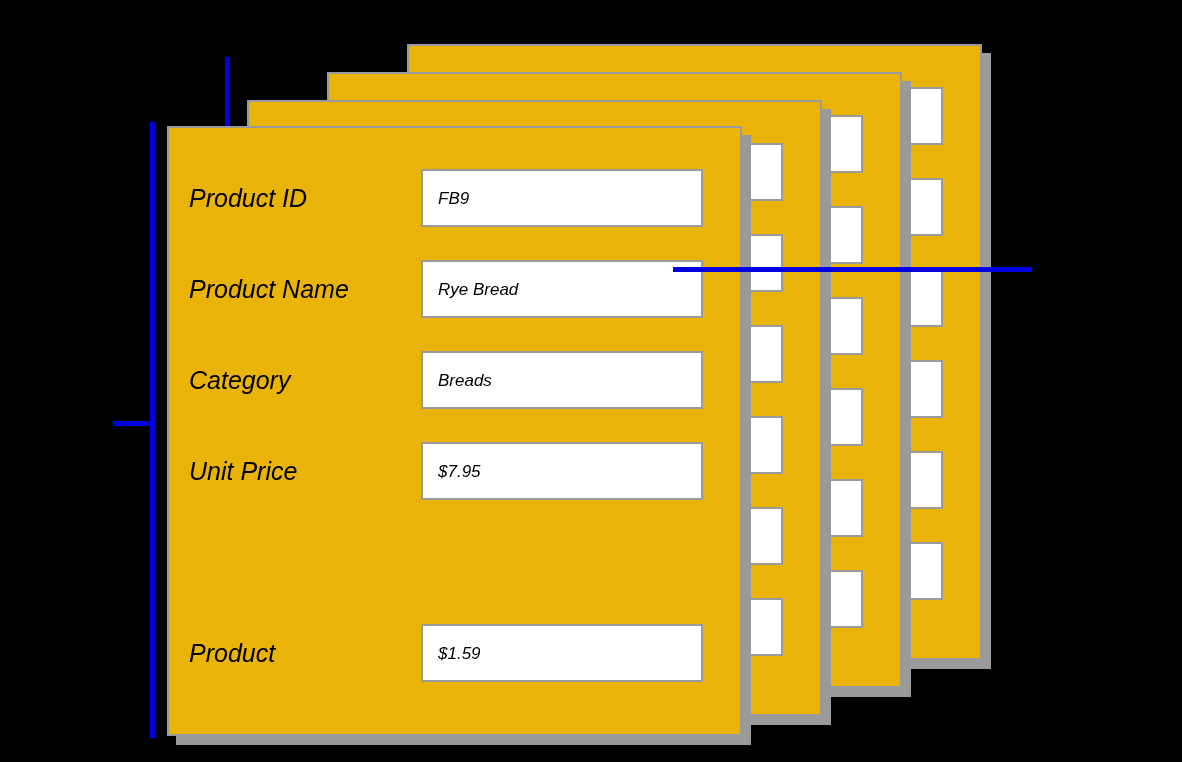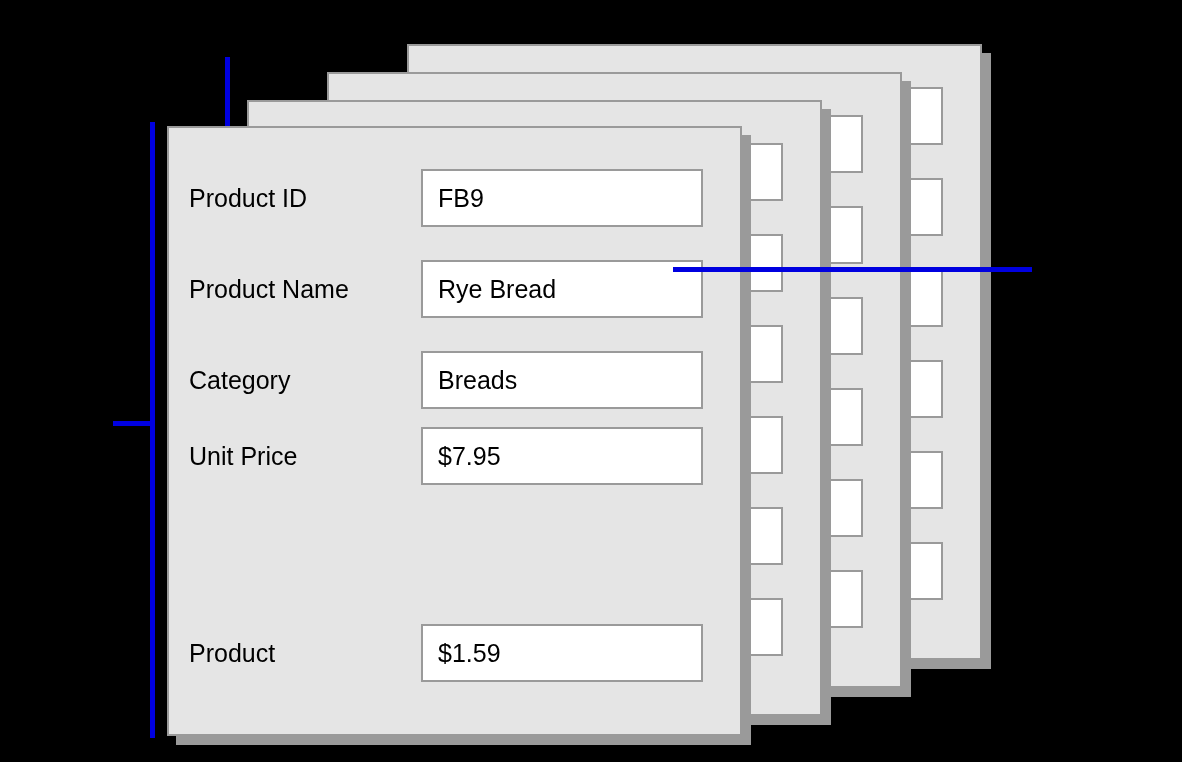--- a/index.html
+++ b/index.html
@@ -20,24 +20,25 @@
     position: absolute;
     left: 0; top: 0;
     width: 1182px;
     height: 762px;
     background: #000000;
   }
 
   
   .card {
     position: absolute;
-    background: #e5e5e5;
+    background: #eab308;
     border: 2px solid #9a9a9a;
     box-sizing: border-box;
     box-shadow: 9px 9px 0 0 #9a9a9a;
+    font-style: italic;
   }
 
   
   .card-ghost { }
 
   .ghost-field {
     position: absolute;
     border: 2px solid #9a9a9a;
     background: #ffffff;
     box-sizing: border-box;
@@ -68,21 +69,21 @@
     height: 58px;
     border: 2px solid #9a9a9a;
     background: #ffffff;
     box-sizing: border-box;
   }
   .field-value {
     position: absolute;
     left: 15px;
     top: 50%;
     transform: translateY(-50%);
-    font-size: 25px;
+    font-size: 17px;
     color: #000000;
     white-space: nowrap;
     line-height: 1;
   }
 
   
   .ann {
     position: absolute;
     background: #0000e0;
   }
@@ -137,21 +138,21 @@
       </div>
     </div>
 
     <div class="field-row" style="top:223px;">
       <span class="field-label">Category</span>
       <div class="field-box">
         <span class="field-value">Breads</span>
       </div>
     </div>
 
-    <div class="field-row" style="top:299px;">
+    <div class="field-row" style="top:314px;">
       <span class="field-label">Unit Price</span>
       <div class="field-box">
         <span class="field-value">$7.95</span>
       </div>
     </div>
 
 
     <div class="field-row" style="top:496px;">
       <span class="field-label">Product</span>
       <div class="field-box">

